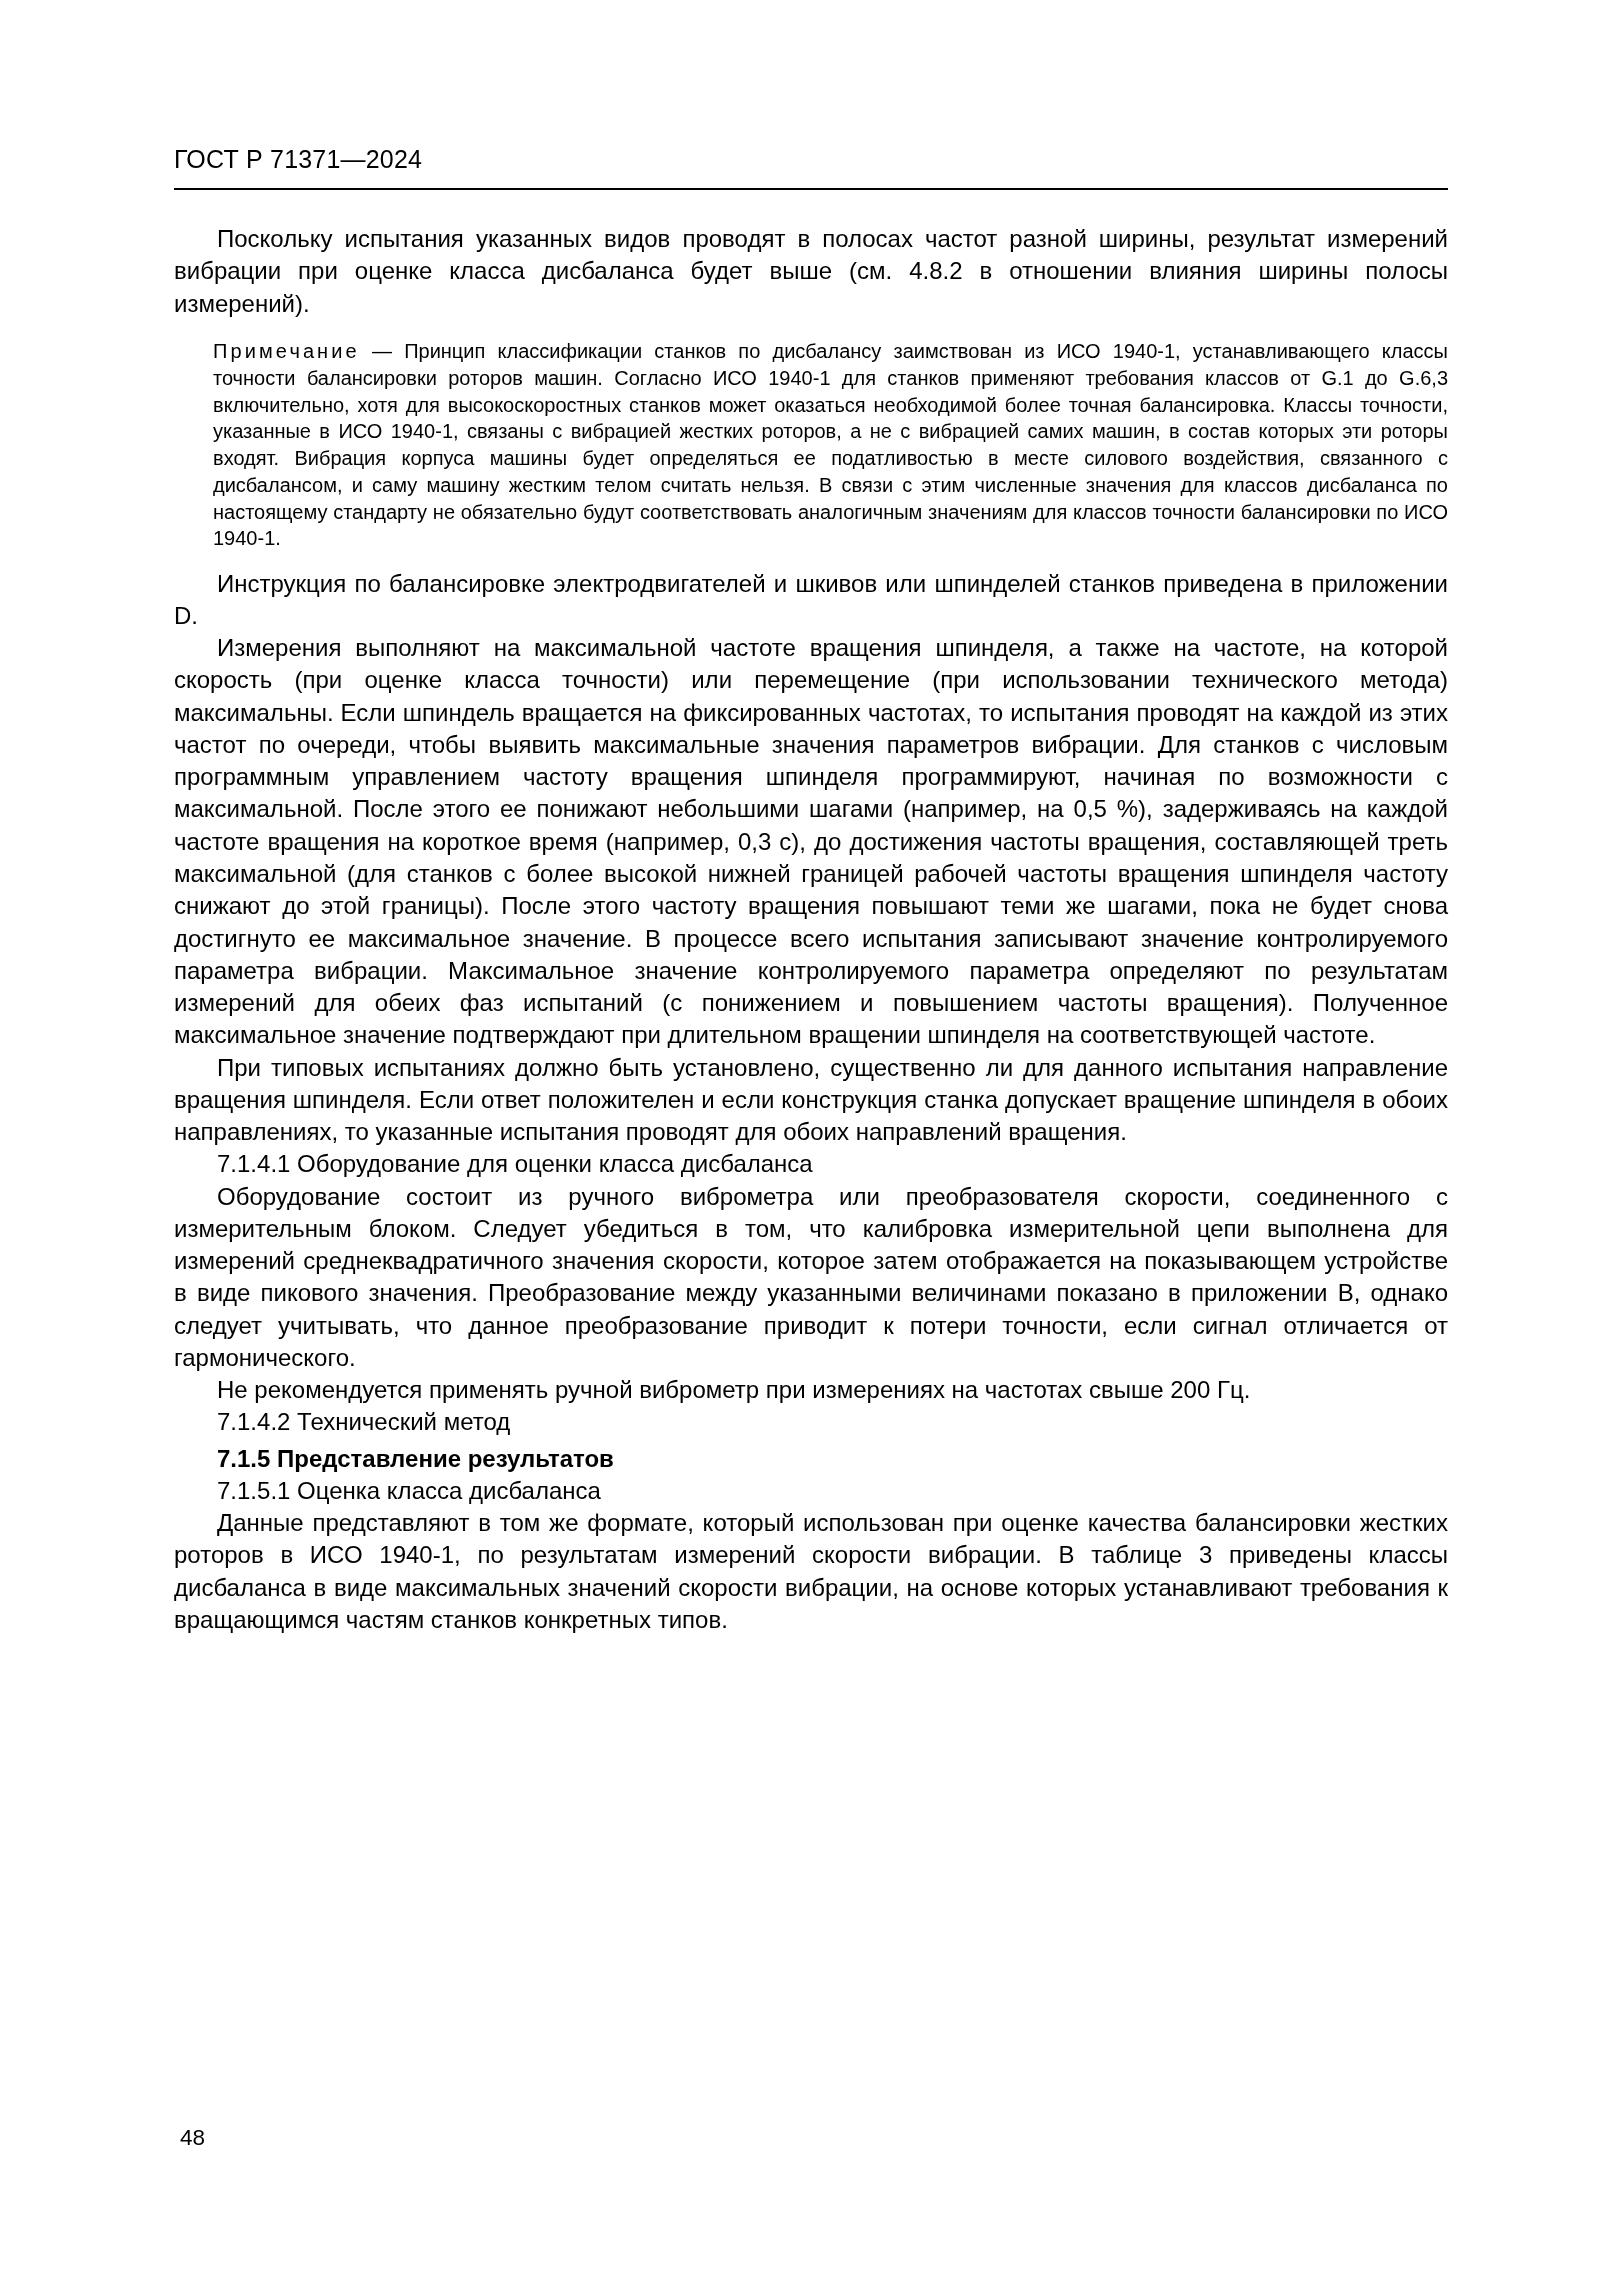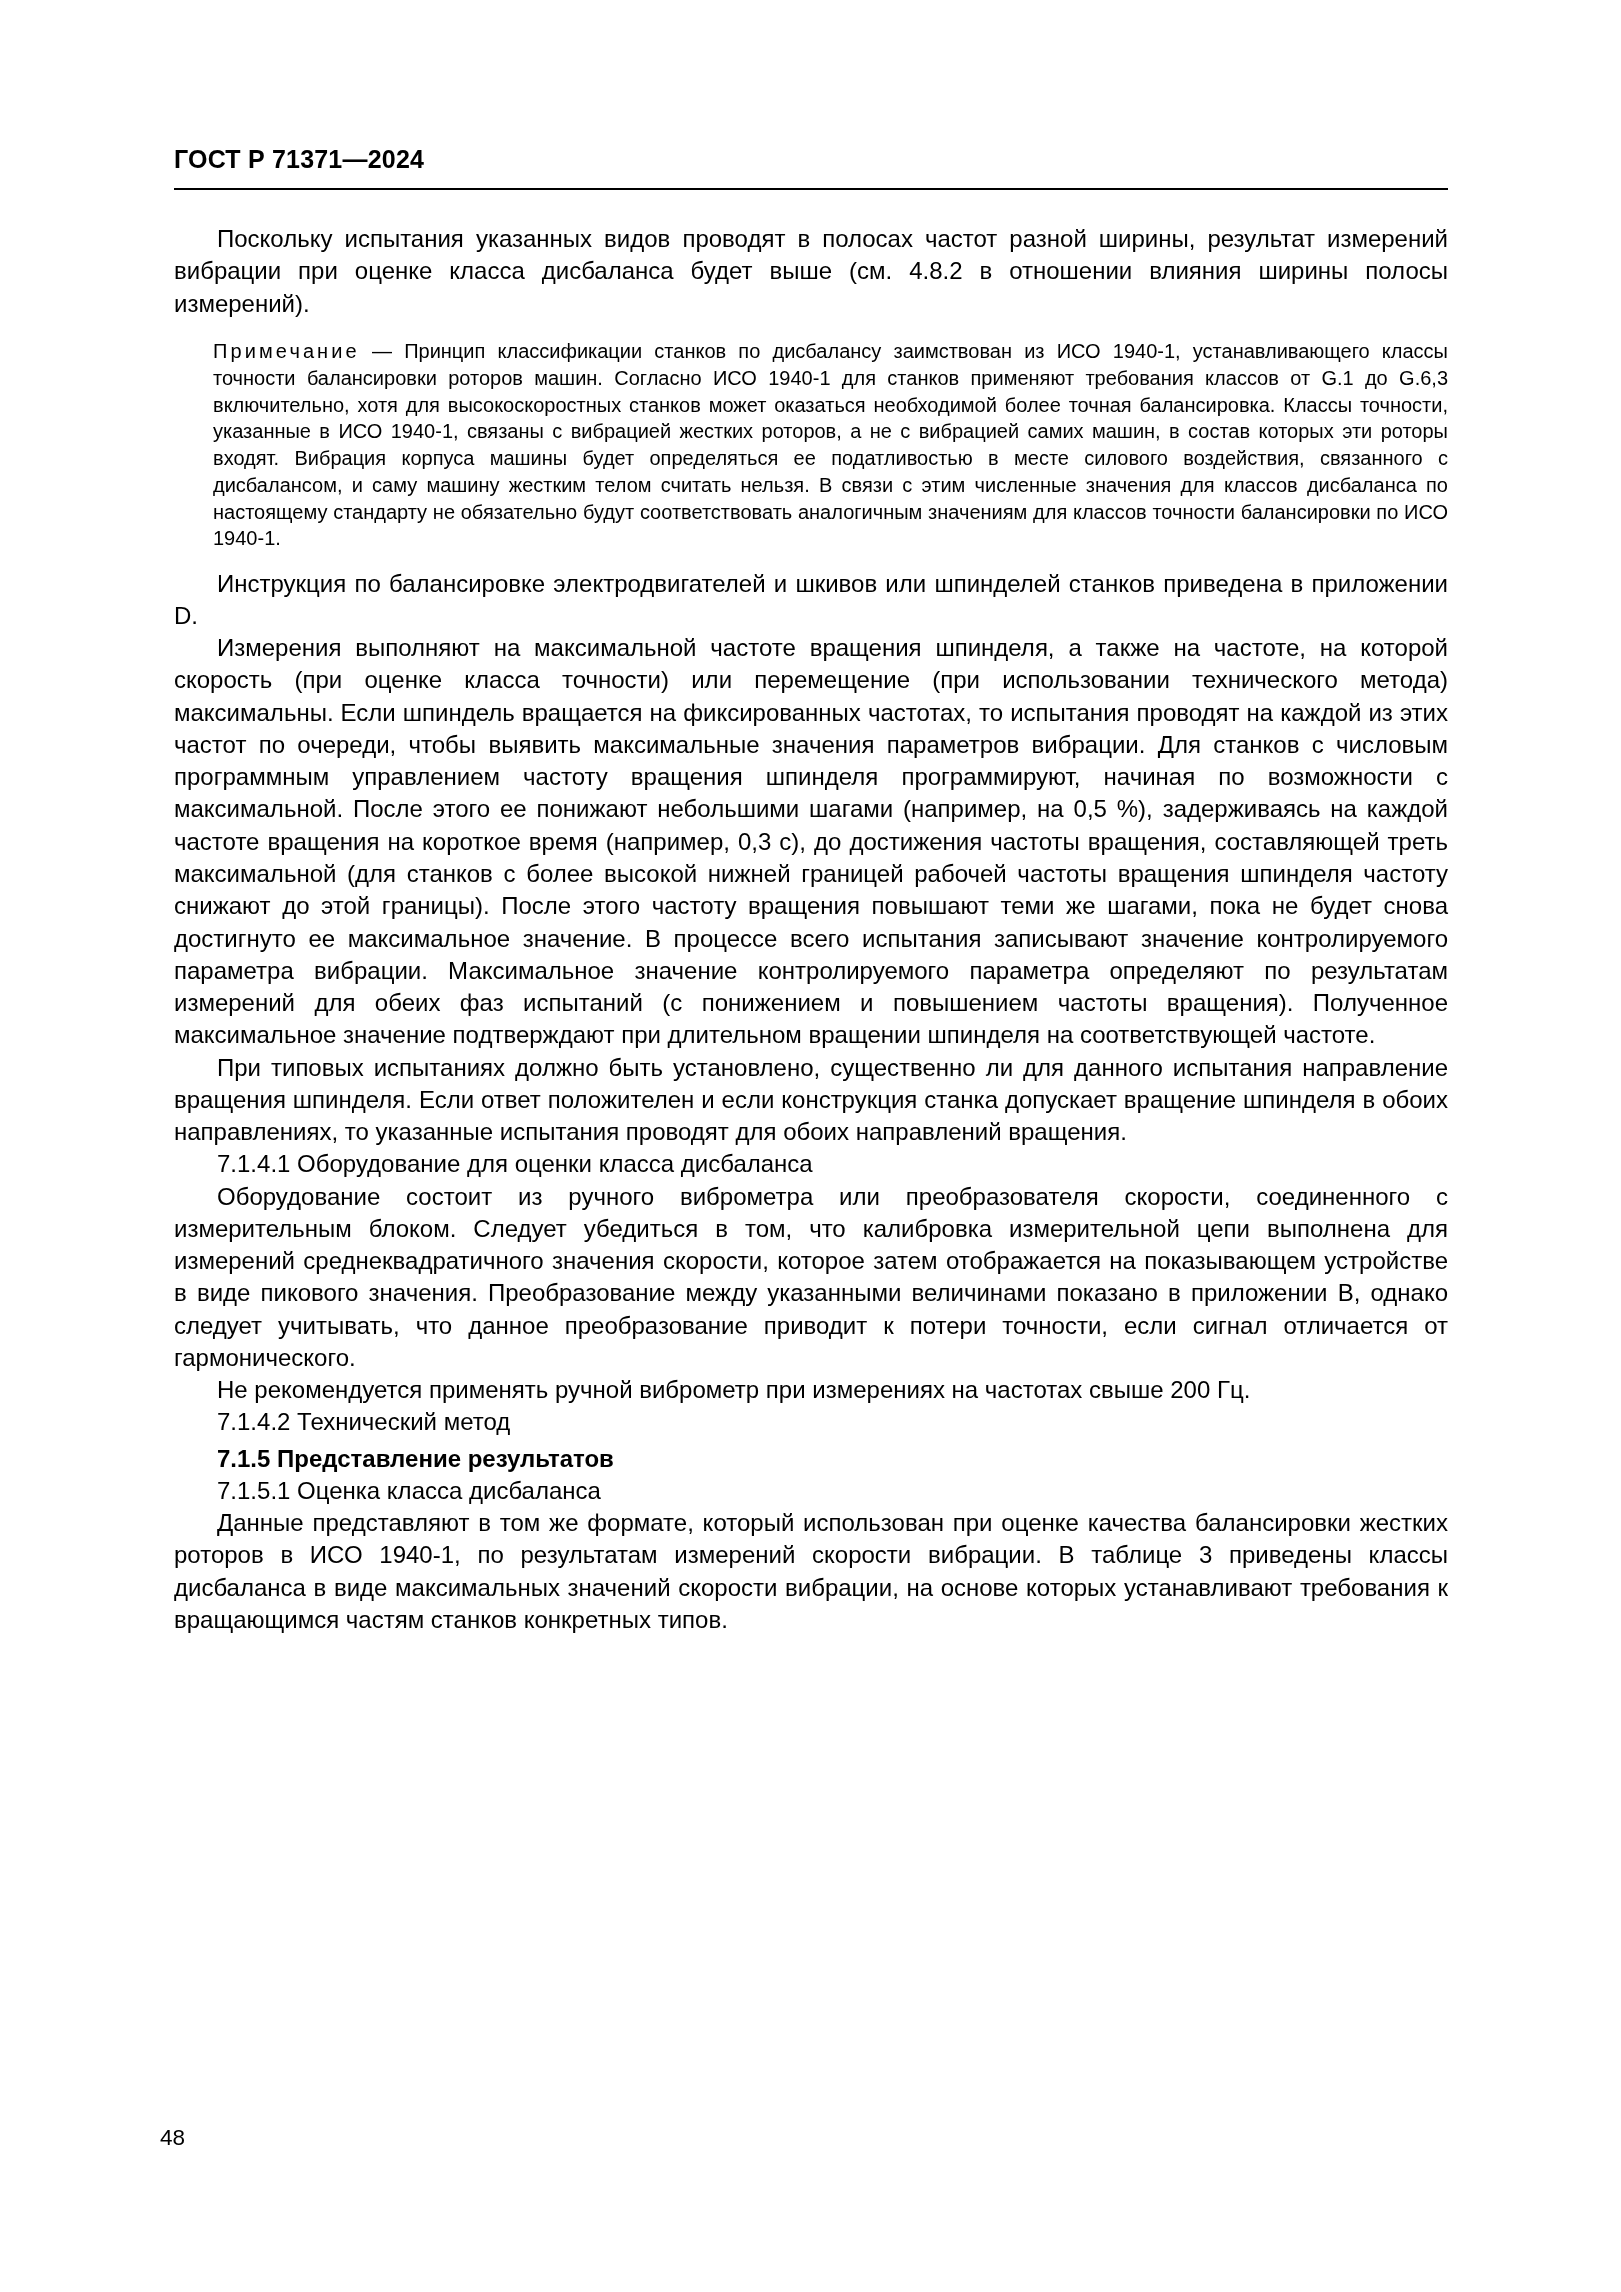--- a/index.html
+++ b/index.html
@@ -17,21 +17,21 @@
     height: 2293px;
     margin: 0 auto;
     background: #ffffff;
     box-sizing: border-box;
   }
   .header {
     position: absolute;
     top: 145px;
     left: 174px;
     font-size: 25px;
-    font-weight: bold;
+    font-weight: normal;
     letter-spacing: 0.2px;
   }
   .header-rule {
     position: absolute;
     top: 188px;
     left: 174px;
     width: 1274px;
     height: 2px;
     background: #000000;
   }
@@ -70,21 +70,21 @@
   }
   h3 {
     margin: 3.9px 0 0 0;
     font-size: 24px;
     font-weight: bold;
     text-indent: 43px;
     line-height: 1.345;
   }
   .footer-page {
     position: absolute;
-    left: 160px;
+    left: 180px;
     top: 2125px;
     font-size: 22.5px;
     text-align: center;
   }
 </style>
 </head>
 <body>
 
 <div class="page">
 

